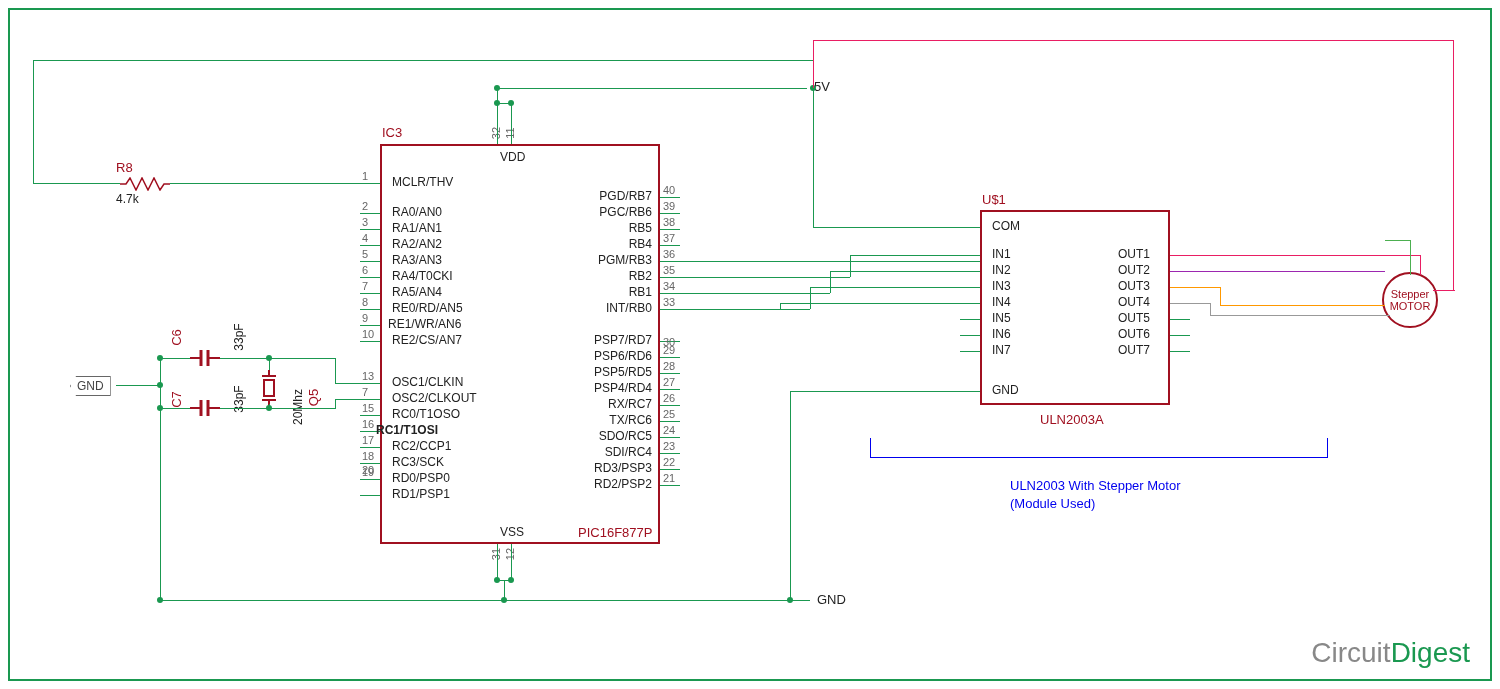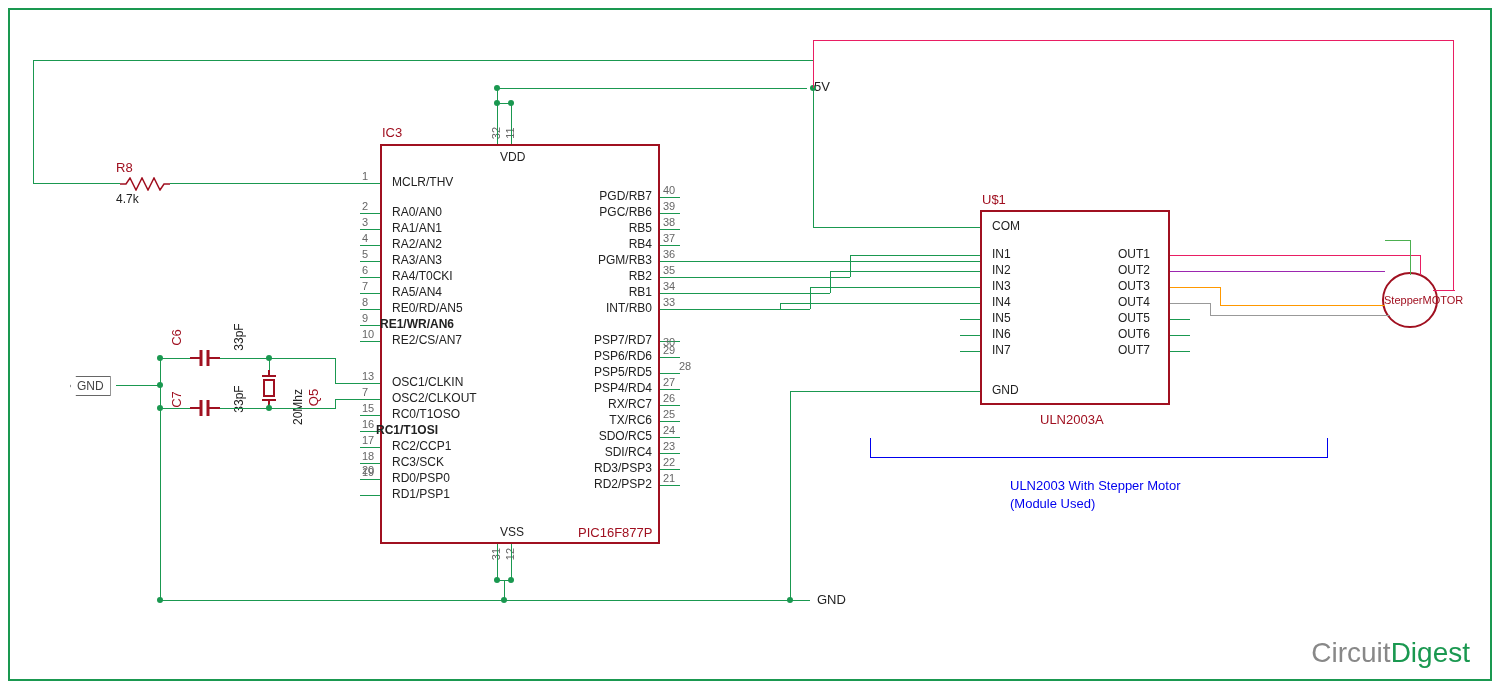--- a/index.html
+++ b/index.html
@@ -16,21 +16,21 @@
     .chip { position: absolute; border: 2px solid #a01020; background: #fff; }
     .pin-num { position: absolute; font-size: 11px; color: #666; }
     .pin-label { position: absolute; font-size: 12px; color: #222; }
     .net-label { position: absolute; font-size: 13px; color: #222; }
     .comp-label { position: absolute; font-size: 13px; color: #a01020; }
     .part-name { position: absolute; font-size: 13px; color: #a01020; }
     .gnd-tag { position: absolute; border: 1px solid #666; padding: 2px 6px; font-size: 12px; color: #444; clip-path: polygon(0 50%, 15% 0, 100% 0, 100% 100%, 15% 100%); }
     .junction { position: absolute; width: 6px; height: 6px; background: #1a9850; border-radius: 50%; transform: translate(-50%, -50%); }
     .blue-bracket { position: absolute; border: 1px solid #0000ee; border-top: none; }
     .blue-text { position: absolute; font-size: 13px; color: #0000ee; }
-    .motor-circle { position: absolute; width: 56px; height: 56px; border: 2px solid #a01020; border-radius: 50%; background: #fff; display: flex; flex-direction: row; align-items: center; font-size: 11px; color: #a01020; text-align: center; line-height: 1.1; }
+    .motor-circle { position: absolute; width: 56px; height: 56px; border: 2px solid #a01020; border-radius: 50%; background: #fff; display: flex; flex-direction: column; align-items: center; justify-content: center; font-size: 11px; color: #a01020; text-align: center; line-height: 1.1; }
     .resistor { position: absolute; width: 50px; height: 14px; }
     .cap { position: absolute; }
     .crystal { position: absolute; }
     .logo { position: absolute; right: 30px; bottom: 20px; font-size: 28px; color: #1a9850; }
     .logo span.gray { color: #888; }
 </style>
 </head>
 <body>
 
 <div class="outer-border"></div>
@@ -61,21 +61,21 @@
     <div class="pin-num" style="left: 362px; top: 264px;">6</div>
     <div class="pin-label" style="left: 392px; top: 269px;">RA4/T0CKI</div>
     <div class="wire h" style="left: 360px; top: 293px; width: 20px;"></div>
     <div class="pin-num" style="left: 362px; top: 280px;">7</div>
     <div class="pin-label" style="left: 392px; top: 285px;">RA5/AN4</div>
     <div class="wire h" style="left: 360px; top: 309px; width: 20px;"></div>
     <div class="pin-num" style="left: 362px; top: 296px;">8</div>
     <div class="pin-label" style="left: 392px; top: 301px;">RE0/RD/AN5</div>
     <div class="wire h" style="left: 360px; top: 325px; width: 20px;"></div>
     <div class="pin-num" style="left: 362px; top: 312px;">9</div>
-    <div class="pin-label" style="left: 380px; top: 317px; font-weight: bold;">RE1/WR/AN6</div>
+    <div class="pin-label" style="left: 388px; top: 317px;">RE1/WR/AN6</div>
     <div class="wire h" style="left: 360px; top: 341px; width: 20px;"></div>
     <div class="pin-num" style="left: 362px; top: 328px;">10</div>
     <div class="pin-label" style="left: 392px; top: 333px;">RE2/CS/AN7</div>
     <div class="wire h" style="left: 360px; top: 383px; width: 20px;"></div>
     <div class="pin-num" style="left: 362px; top: 370px;">13</div>
     <div class="pin-label" style="left: 392px; top: 375px;">OSC1/CLKIN</div>
     <div class="wire h" style="left: 360px; top: 399px; width: 20px;"></div>
     <div class="pin-num" style="left: 362px; top: 386px;">7</div>
     <div class="pin-label" style="left: 392px; top: 391px;">OSC2/CLKOUT</div>
     <div class="wire h" style="left: 360px; top: 415px; width: 20px;"></div>
@@ -123,21 +123,21 @@
     <div class="wire h" style="left: 660px; top: 309px; width: 20px;"></div>
     <div class="pin-num" style="left: 663px; top: 296px;">33</div>
     <div class="pin-label" style="right: 848px; top: 301px; text-align: right;">INT/RB0</div>
     <div class="wire h" style="left: 660px; top: 341px; width: 20px;"></div>
     <div class="pin-num" style="left: 663px; top: 336px;">30</div>
     <div class="pin-label" style="right: 848px; top: 333px; text-align: right;">PSP7/RD7</div>
     <div class="wire h" style="left: 660px; top: 357px; width: 20px;"></div>
     <div class="pin-num" style="left: 663px; top: 344px;">29</div>
     <div class="pin-label" style="right: 848px; top: 349px; text-align: right;">PSP6/RD6</div>
     <div class="wire h" style="left: 660px; top: 373px; width: 20px;"></div>
-    <div class="pin-num" style="left: 679px; top: 360px;">28</div>
+    <div class="pin-num" style="left: 663px; top: 360px;">28</div>
     <div class="pin-label" style="right: 848px; top: 365px; text-align: right;">PSP5/RD5</div>
     <div class="wire h" style="left: 660px; top: 389px; width: 20px;"></div>
     <div class="pin-num" style="left: 663px; top: 376px;">27</div>
     <div class="pin-label" style="right: 848px; top: 381px; text-align: right;">PSP4/RD4</div>
     <div class="wire h" style="left: 660px; top: 405px; width: 20px;"></div>
     <div class="pin-num" style="left: 663px; top: 392px;">26</div>
     <div class="pin-label" style="right: 848px; top: 397px; text-align: right;">RX/RC7</div>
     <div class="wire h" style="left: 660px; top: 421px; width: 20px;"></div>
     <div class="pin-num" style="left: 663px; top: 408px;">25</div>
     <div class="pin-label" style="right: 848px; top: 413px; text-align: right;">TX/RC6</div>

